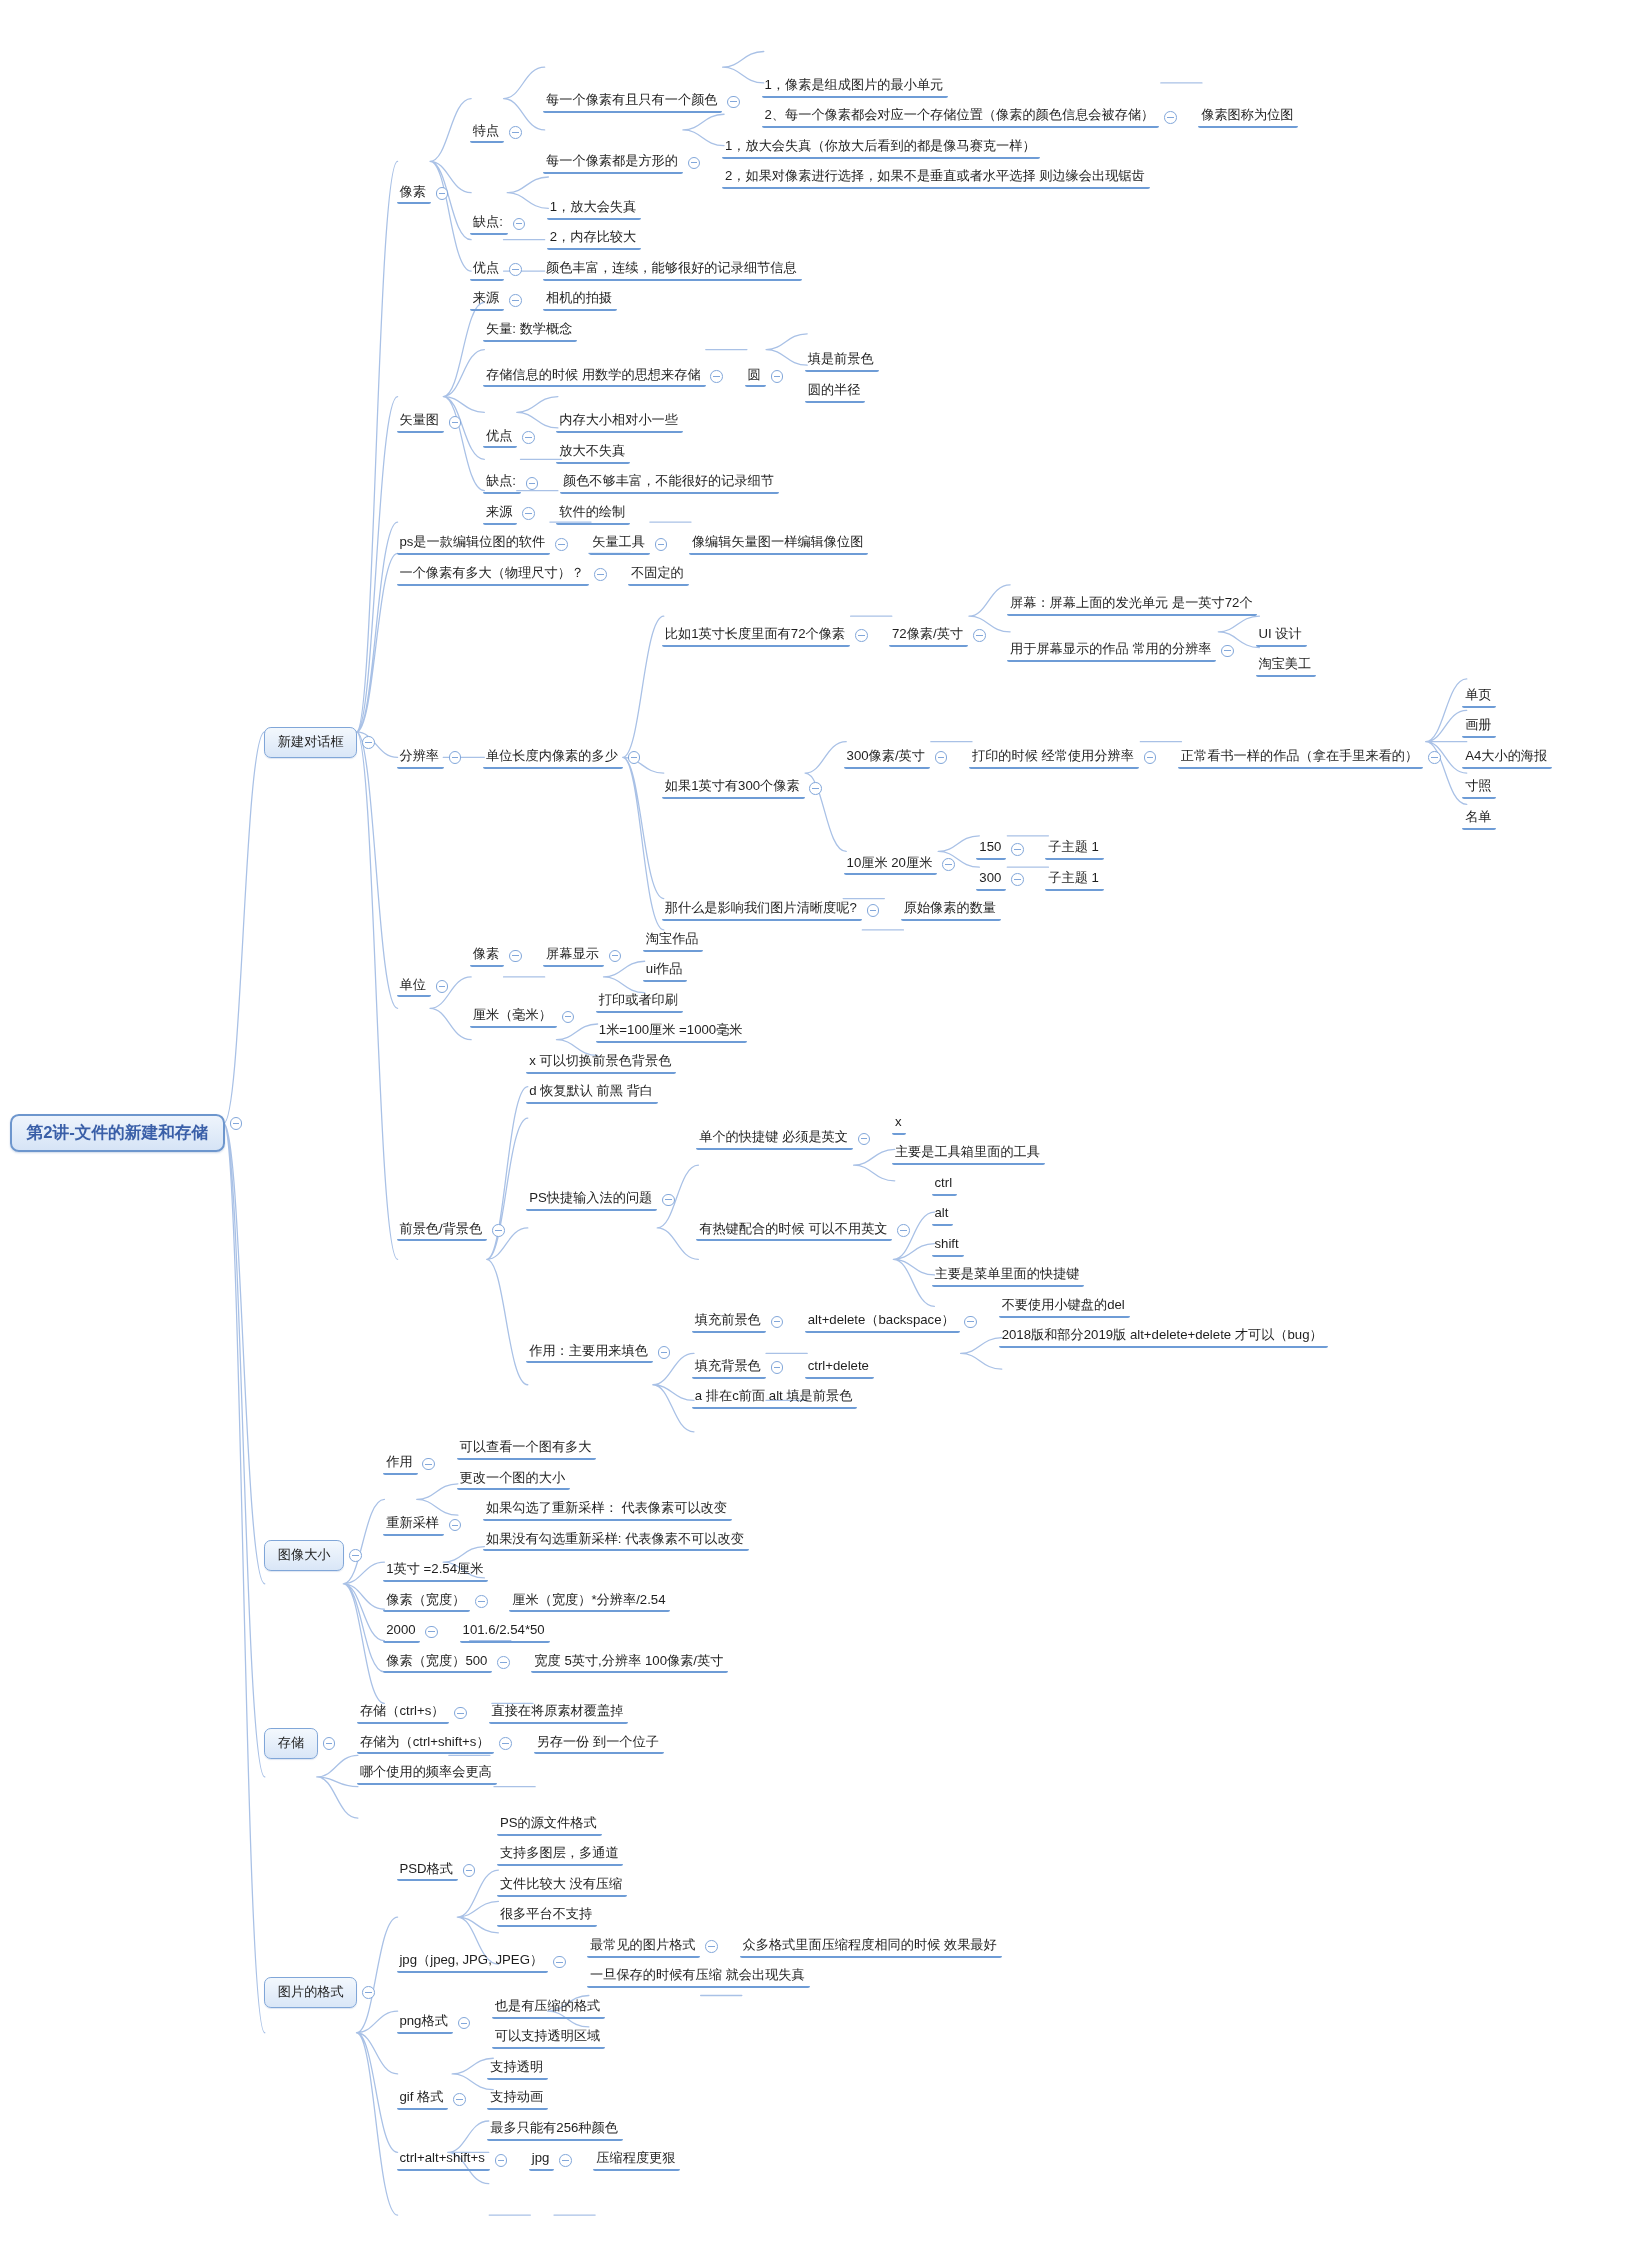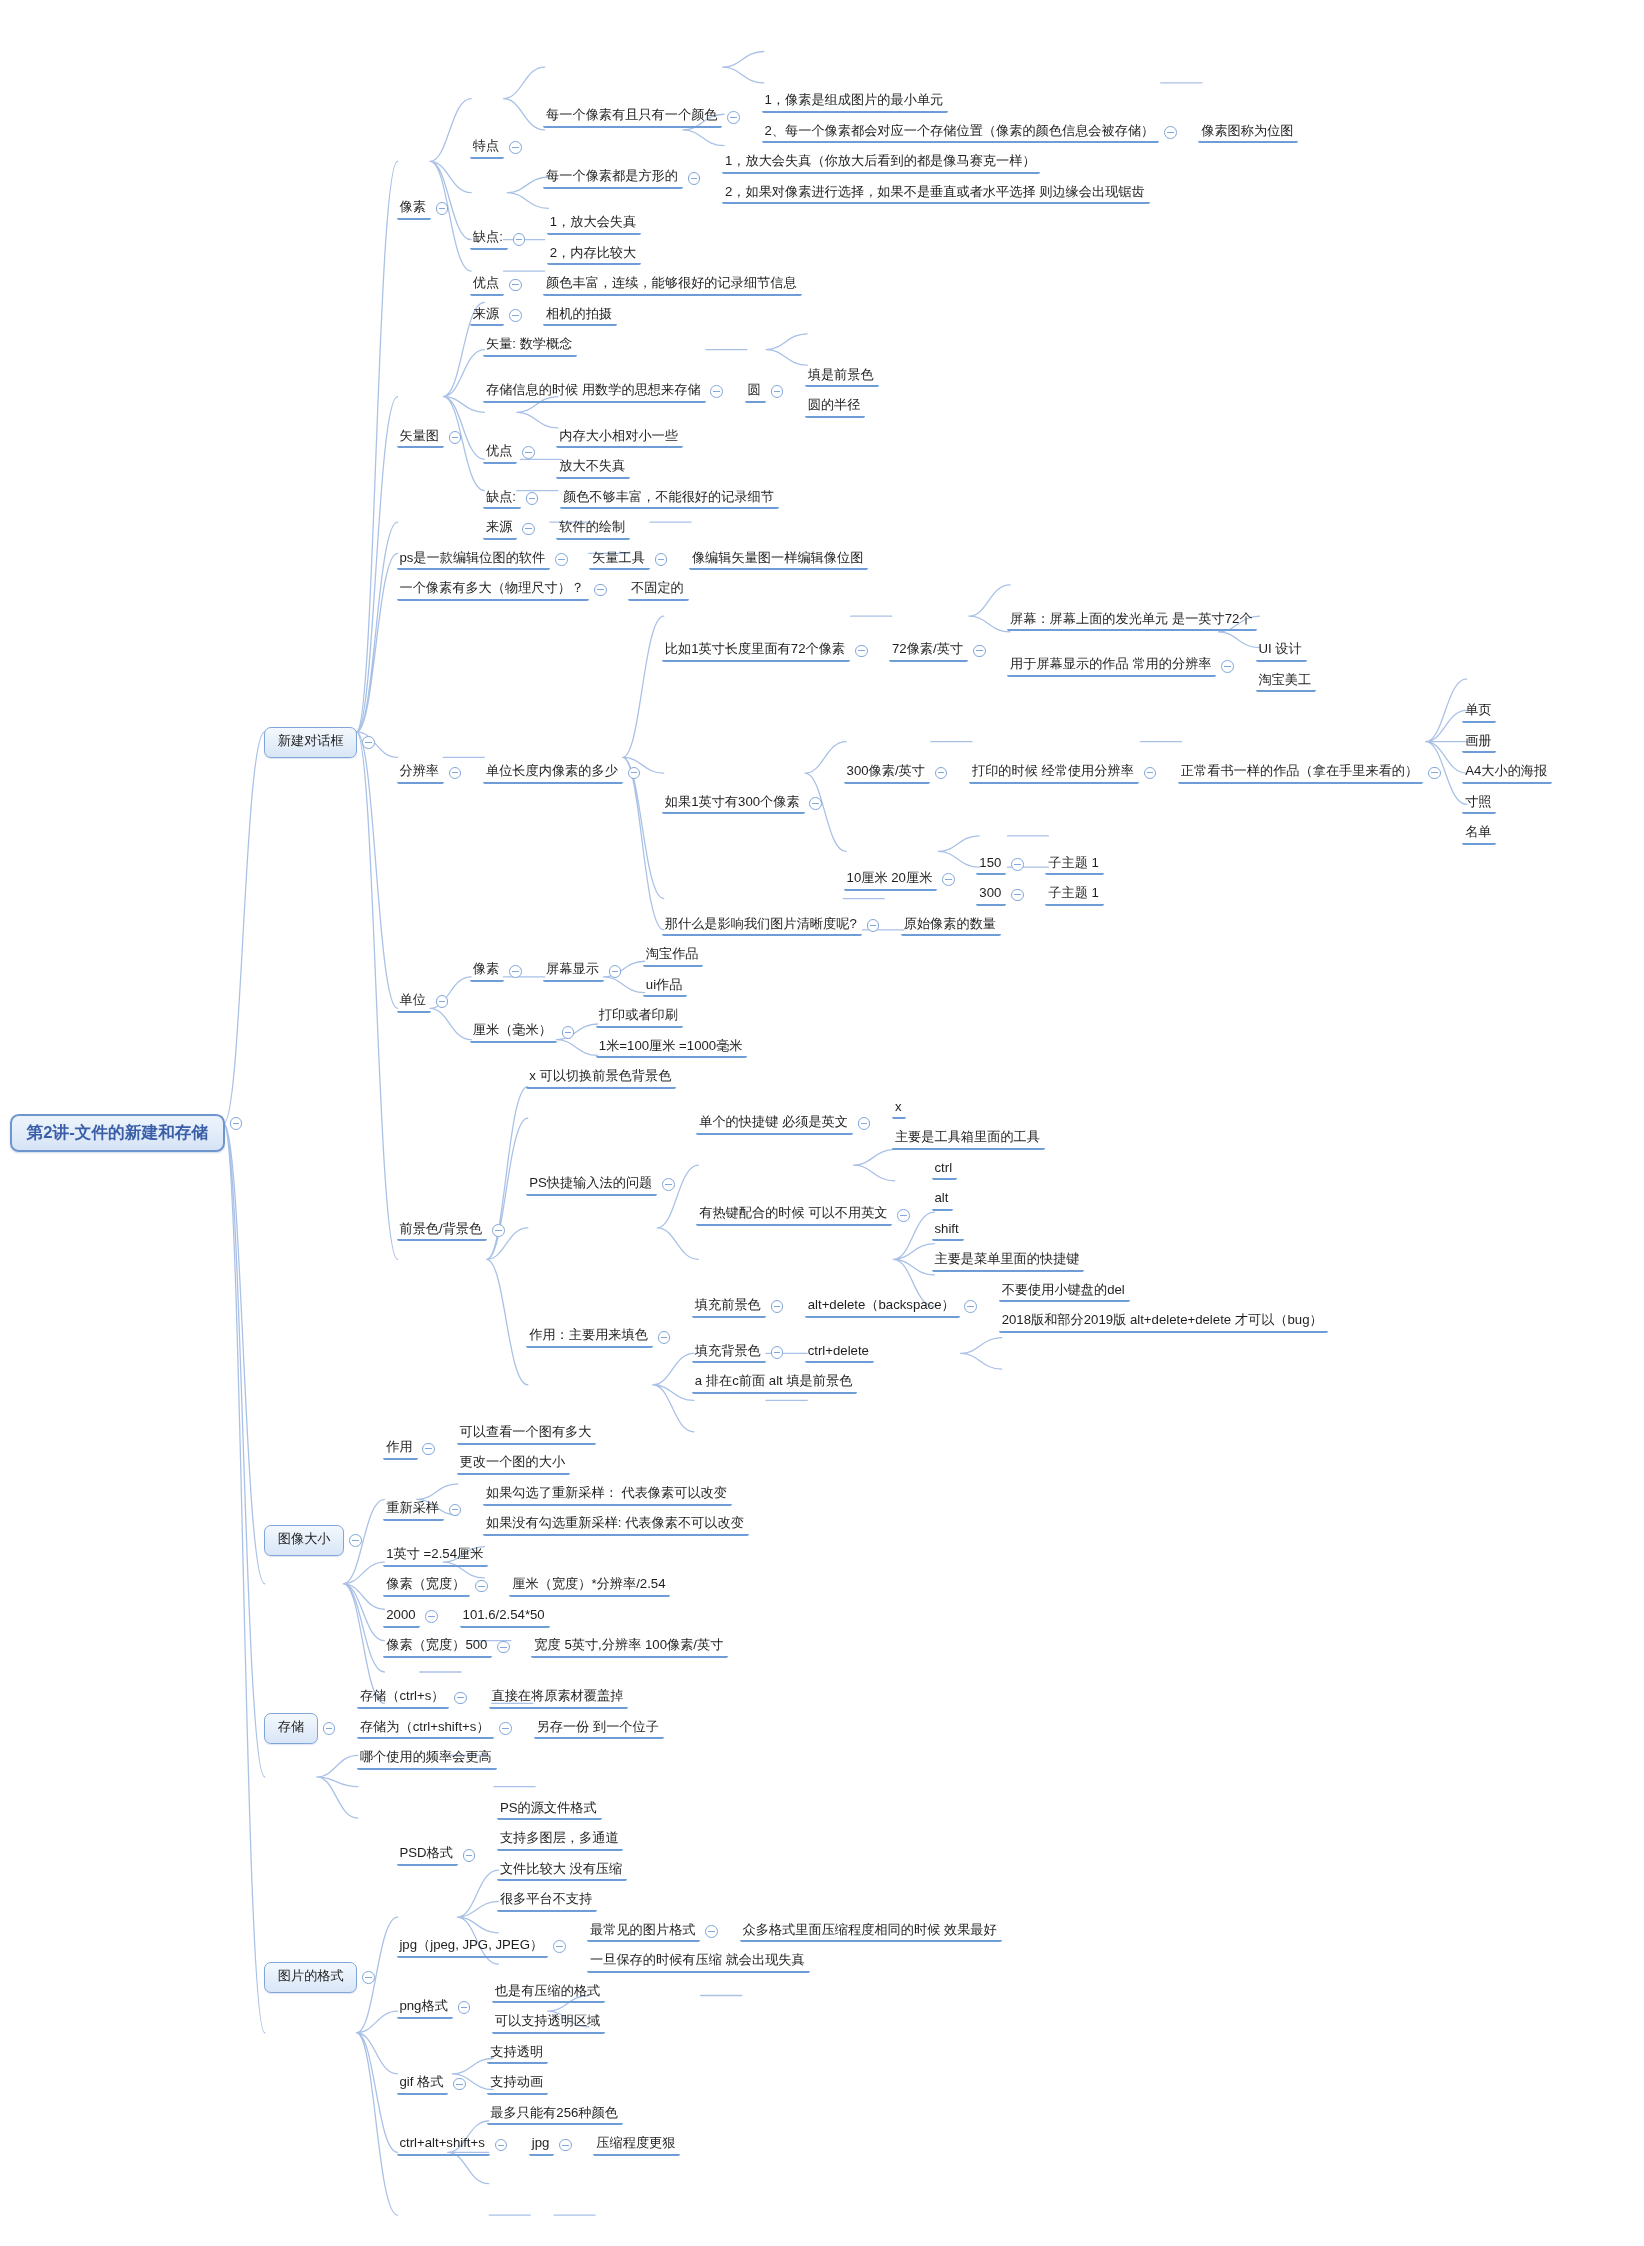--- a/index.html
+++ b/index.html
@@ -22,21 +22,20 @@
           display:flex;flex-direction:column;justify-content:center;}
   #links{position:absolute;left:0;top:0;z-index:0;pointer-events:none;}
   .branch{display:flex;flex-direction:row;align-items:center;position:relative;z-index:1;}
   .head{display:flex;flex-direction:row;align-items:center;flex-shrink:0;}
   .topic{white-space:nowrap;font-size:13.2px;line-height:16.7px;}
   .topic.line{padding:1px 4.9px 2px 2.9px;border-bottom:2.9px solid var(--bar);border-radius:0 0 2px 2px;}
   .topic.box{
     padding:5.9px 12.7px;border:1px solid var(--boxborder);border-radius:6.9px;
     background:linear-gradient(180deg,var(--boxfill1),var(--boxfill2));
     box-shadow:0 1px 1px rgba(120,150,200,.25);
-    font-family:Liberation Mono, monospace;
   }
   .topic.root{
     padding:8.8px 14.7px;border:2px solid #6d96cd;border-radius:8.8px;
     background:linear-gradient(180deg,#eef4fc,#d6e4f6);
     font-size:16.7px;font-weight:bold;color:var(--roottext);
     box-shadow:0 1px 2px rgba(110,140,190,.35);
     margin-top:19px;
   }
   .collapse{
     width:12.7px;height:12.7px;border-radius:50%;border:1px solid var(--iconcol);
@@ -506,20 +505,25 @@
                 <span class="collapse"></span>
               </div>
               <div class="kids">
                 <div class="branch">
                   <div class="head">
                     <div class="topic line">x 可以切换前景色背景色</div>
                   </div>
                 </div>
                 <div class="branch">
                   <div class="head">
+                    <div class="topic line">d  恢复默认 前黑 背白</div>
+                  </div>
+                </div>
+                <div class="branch">
+                  <div class="head">
                     <div class="topic line">PS快捷输入法的问题</div>
                     <span class="collapse"></span>
                   </div>
                   <div class="kids">
                     <div class="branch">
                       <div class="head">
                         <div class="topic line">单个的快捷键 必须是英文</div>
                         <span class="collapse"></span>
                       </div>
                       <div class="kids">

